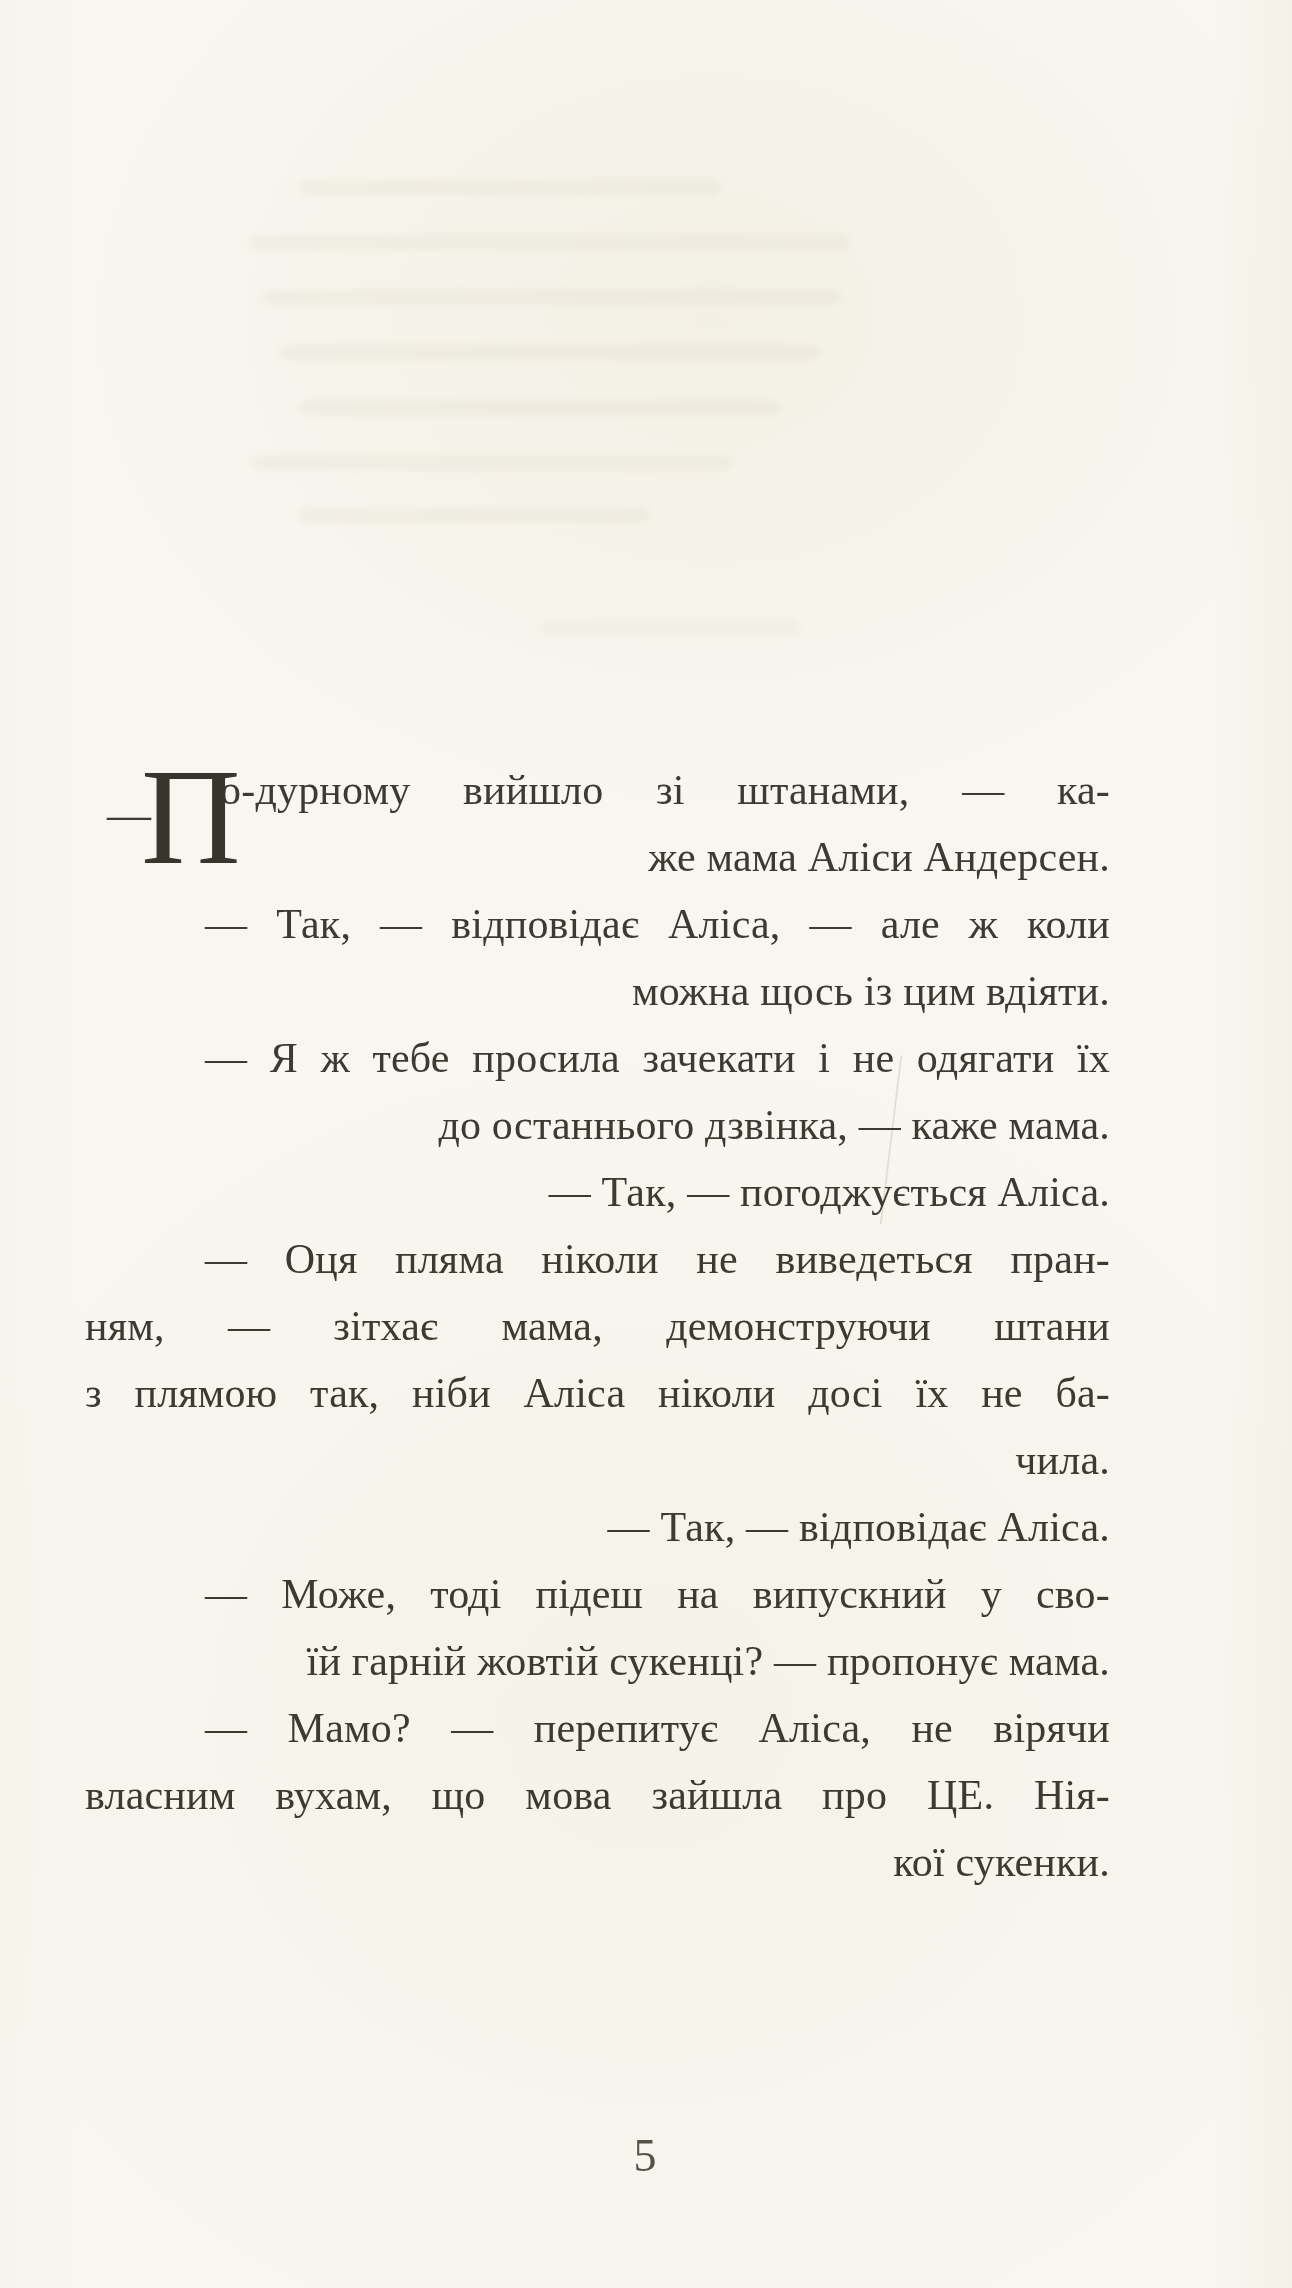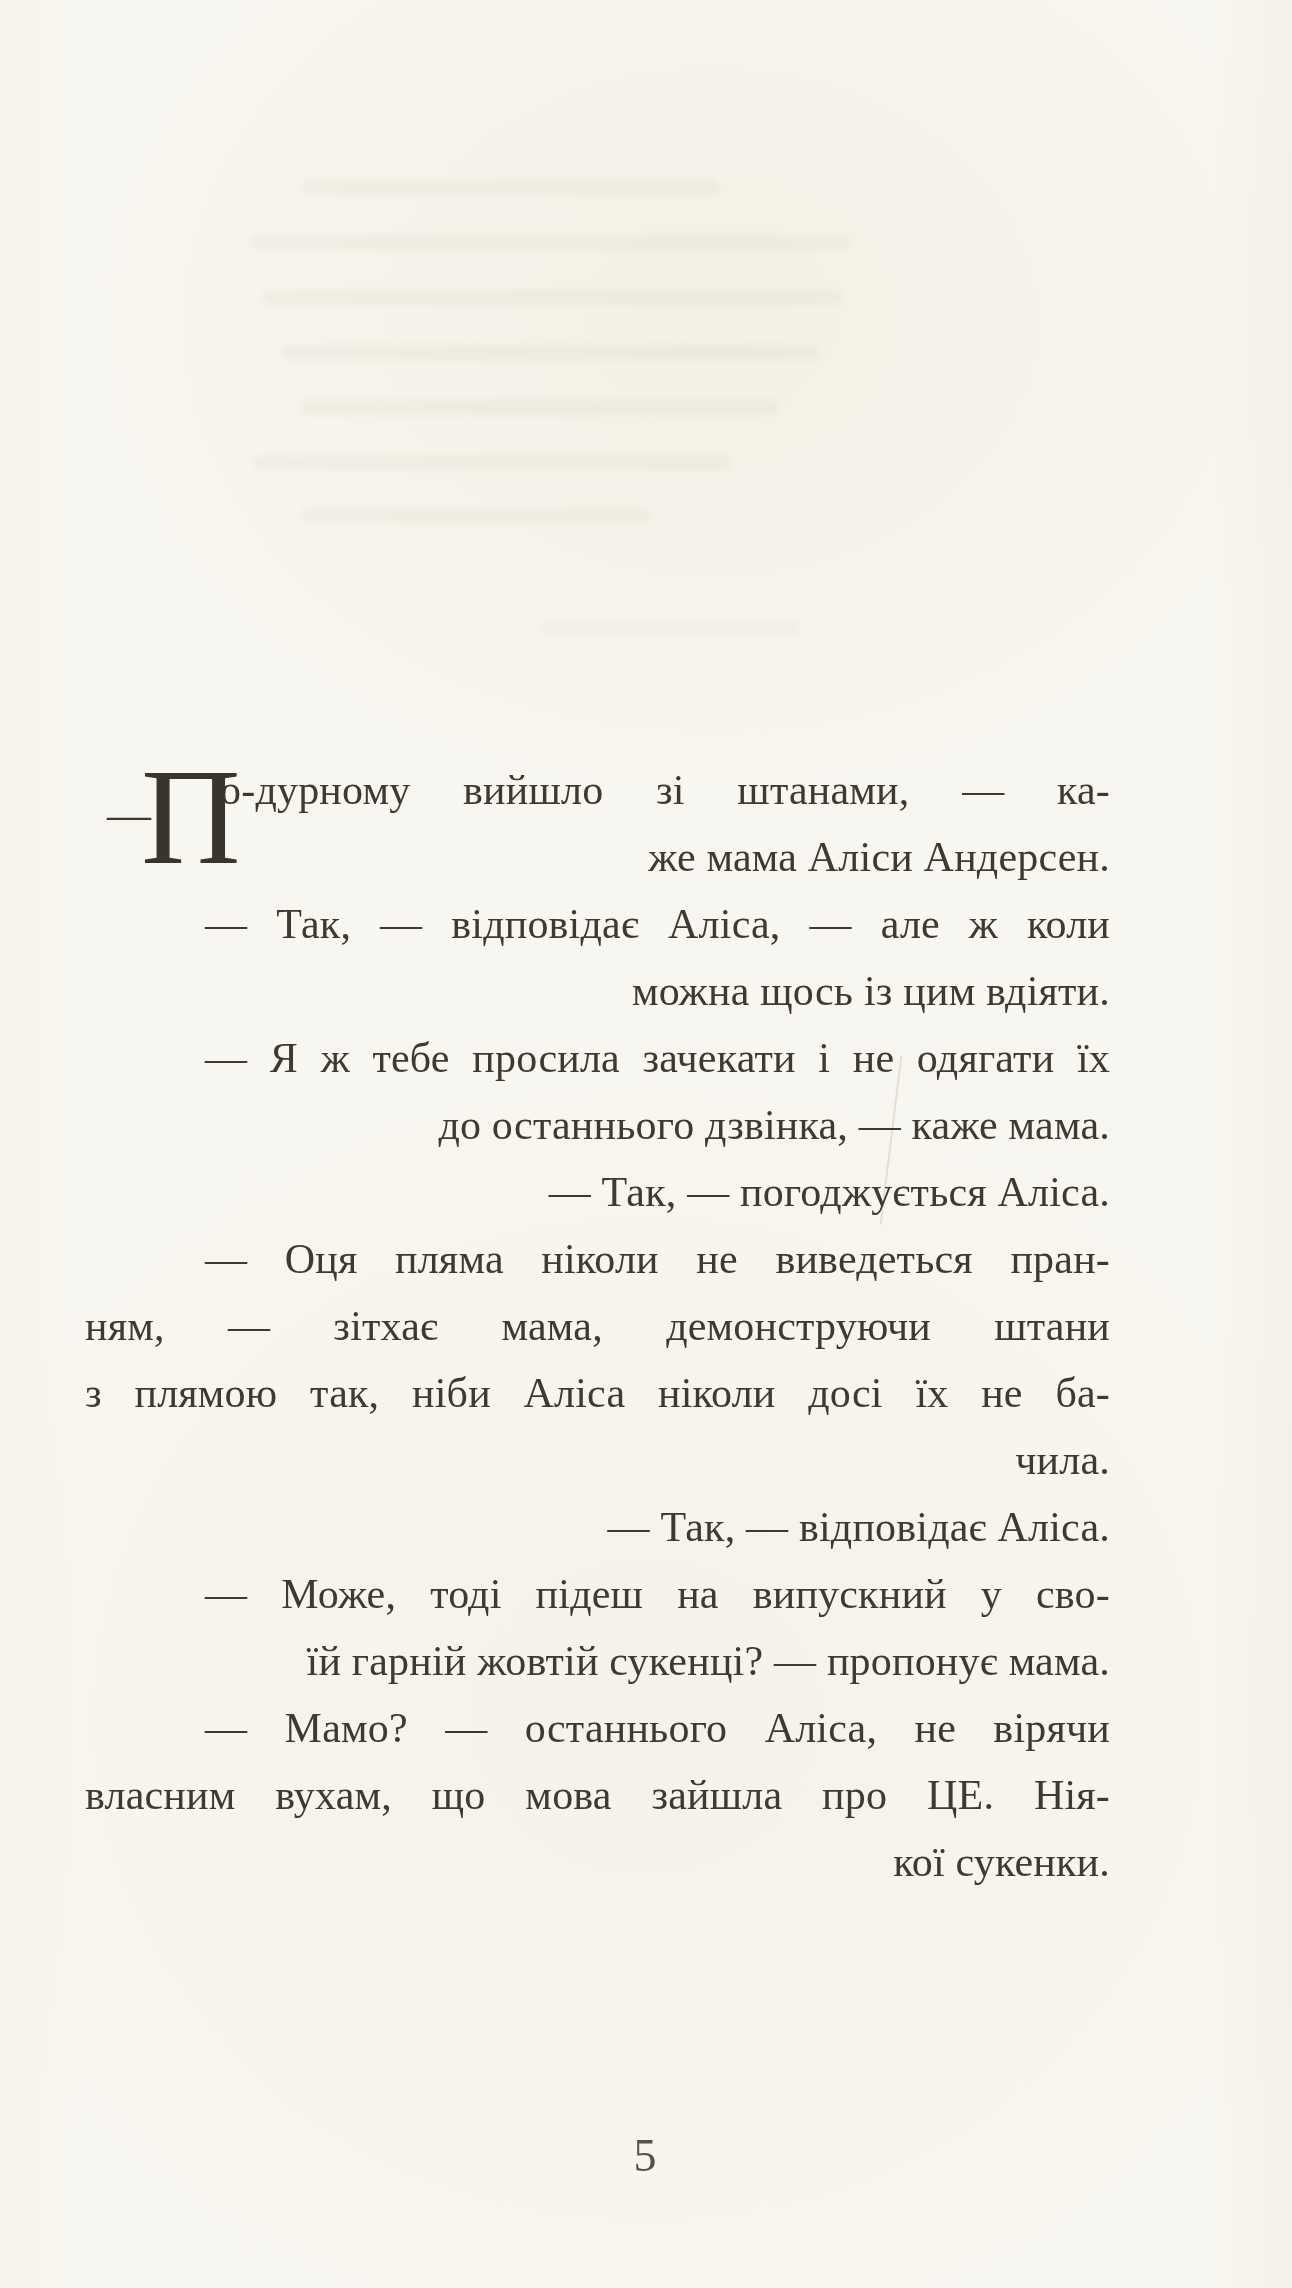--- a/index.html
+++ b/index.html
@@ -113,20 +113,20 @@
     <div class="line ind j">— Я ж тебе просила зачекати і не одягати їх</div>
     <div class="line">до останнього дзвінка, — каже мама.</div>
     <div class="line ind">— Так, — погоджується Аліса.</div>
     <div class="line ind j">— Оця пляма ніколи не виведеться пран-</div>
     <div class="line j">ням, — зітхає мама, демонструючи штани</div>
     <div class="line j">з плямою так, ніби Аліса ніколи досі їх не ба-</div>
     <div class="line">чила.</div>
     <div class="line ind">— Так, — відповідає Аліса.</div>
     <div class="line ind j">— Може, тоді підеш на випускний у сво-</div>
     <div class="line">їй гарній жовтій сукенці? — пропонує мама.</div>
-    <div class="line ind j">— Мамо? — останнього Аліса, не вірячи</div>
+    <div class="line ind j">— Мамо? — перепитує Аліса, не вірячи</div>
     <div class="line j">власним вухам, що мова зайшла про ЦЕ. Нія-</div>
     <div class="line">кої сукенки.</div>
   </div>
 
   <div id="page-number">5</div>
 
 </div>
 
 </body></html>

